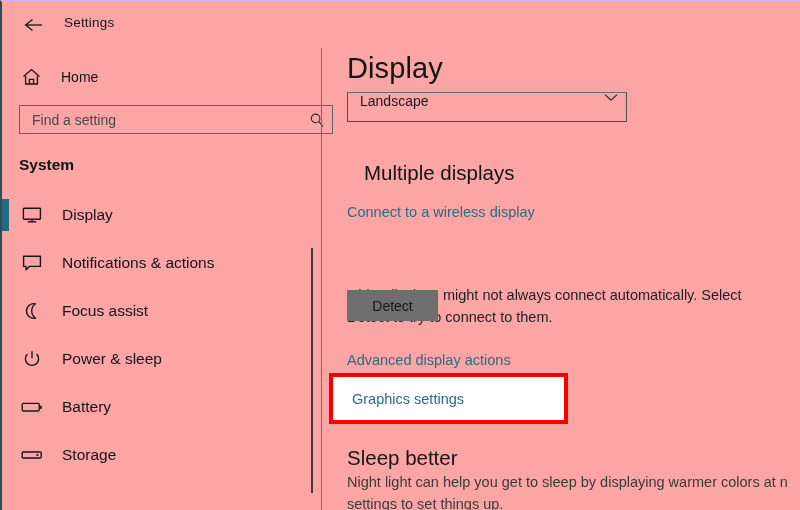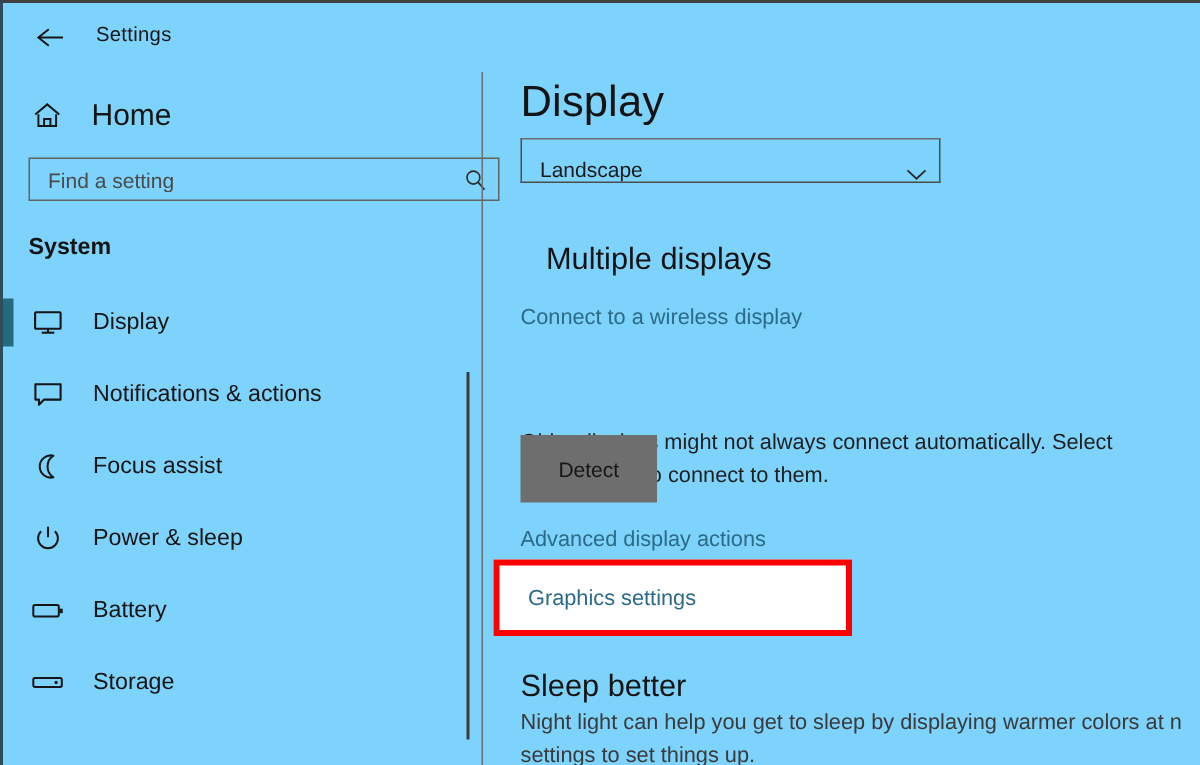--- a/index.html
+++ b/index.html
@@ -8,22 +8,22 @@
     background: #ffffff;
   }
   body {
     font-family: "Liberation Sans", sans-serif;
   }
   #app {
     position: relative;
     width: 800px;
     height: 510px;
     overflow: hidden;
-    background: #7dd3fc;
-    border-top: 2px solid #404040;
+    background: #fca5a5;
+    border-top: 2px solid #c4b5fd;
     border-left: 2px solid #2e4c5a;
     box-sizing: border-box;
     color: #1c1c1c;
     -webkit-font-smoothing: antialiased;
   }
 
   
   .titlebar {
     position: absolute;
     left: 0; top: 0;
@@ -57,21 +57,21 @@
     left: 0; top: 12px;
     width: 300px; height: 34px;
     display: flex; align-items: center;
   }
   .home-icon {
     width: 26px; margin-left: 16px;
     display: flex; justify-content: center; align-items: center;
   }
   .home-label {
     margin-left: 17px;
-    font-size: 20px;
+    font-size: 14px;
     color: #151515;
   }
 
   .search-wrap {
     position: absolute;
     left: 17px; top: 57px;
     width: 314px; height: 29px;
     border: 1.6px solid #636363;
     background: transparent;
     box-sizing: border-box;
@@ -157,21 +157,21 @@
     color: #141414;
     letter-spacing: .1px;
   }
   .combo {
     position: absolute;
     left: 25px; top: 44px;
     width: 280px; height: 30px;
     border: 1.6px solid #4d4d4d;
     border-top-color: #6b6b6b;
     box-sizing: border-box;
-    display: flex; align-items: flex-end;
+    display: flex; align-items: flex-start;
     background: transparent;
   }
   .combo-value {
     flex: 1;
     padding-left: 12px;
     font-size: 14px;
     color: #1a1a1a;
   }
   .combo-arrow {
     width: 30px;
@@ -204,21 +204,21 @@
     left: 25px; top: 236px;
     width: 425px;
     font-size: 14.5px;
     line-height: 22px;
     color: #1f1f1f;
   }
 
   .btn-detect {
     position: absolute;
     left: 25px; top: 242px;
-    width: 91px; height: 45px;
+    width: 91px; height: 31px;
     background: #6e6e6e;
     border: 0;
     font-family: "Liberation Sans", sans-serif;
     font-size: 14px;
     color: #161616;
     cursor: default;
   }
 
   .body-text-2 {
     position: absolute;

